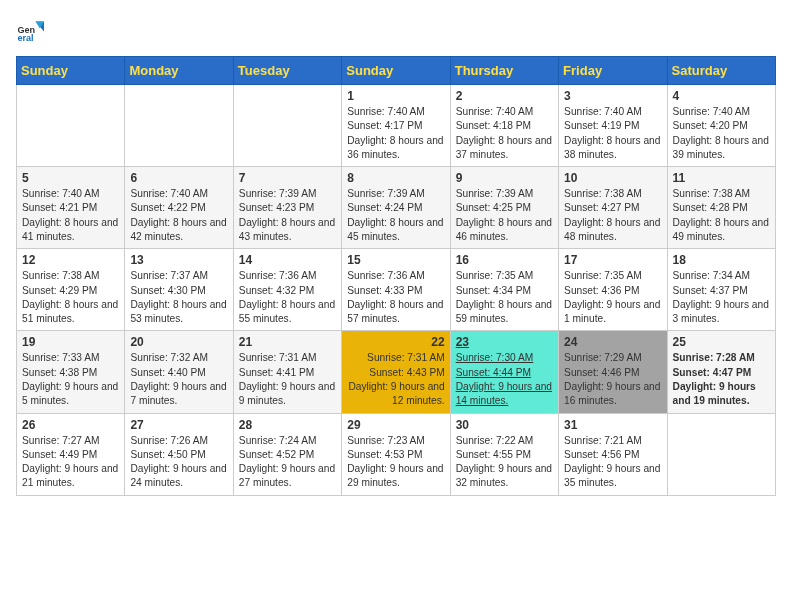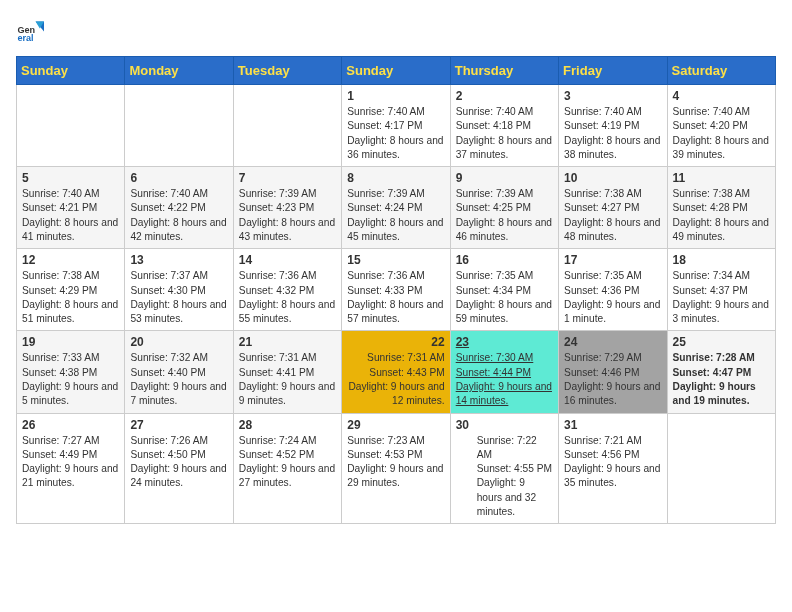--- a/index.html
+++ b/index.html
@@ -286,21 +286,21 @@
 Daylight: 9 hours and 27 minutes.</div>
         </td>
         <td>
           <span class="day-num">29</span>
           <div class="cell-content" style="white-space: pre-line;">Sunrise: 7:23 AM
 Sunset: 4:53 PM
 Daylight: 9 hours and 29 minutes.</div>
         </td>
         <td>
           <span class="day-num">30</span>
-          <div class="cell-content" style="white-space: pre-line; margin-left: 21px;">Sunrise: 7:22 AM
+          <div class="cell-content" style="white-space: pre-line;">Sunrise: 7:22 AM
 Sunset: 4:55 PM
 Daylight: 9 hours and 32 minutes.</div>
         </td>
         <td>
           <span class="day-num">31</span>
           <div class="cell-content" style="white-space: pre-line;">Sunrise: 7:21 AM
 Sunset: 4:56 PM
 Daylight: 9 hours and 35 minutes.</div>
         </td>
         <td class="empty-cell"></td>

